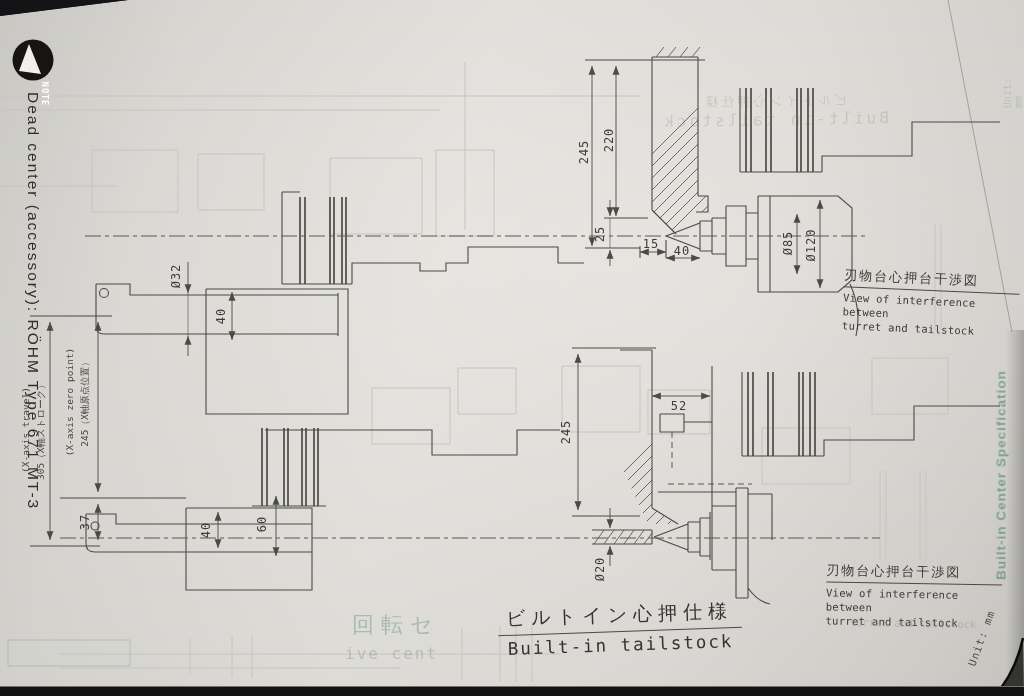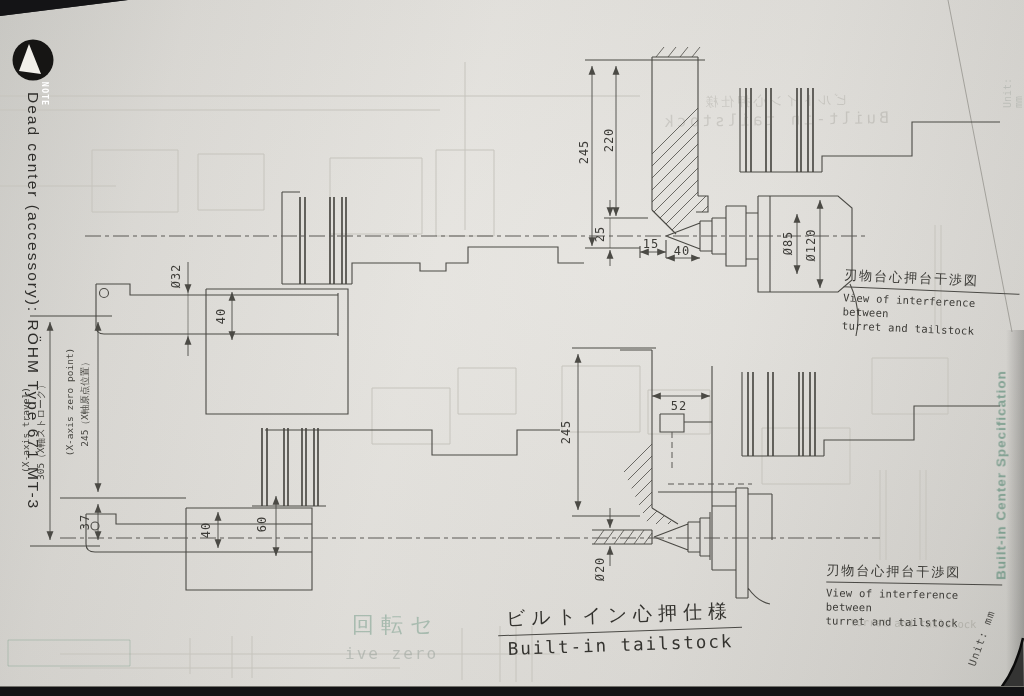--- a/index.html
+++ b/index.html
@@ -215,21 +215,21 @@
     <div class="jp">ビルトイン心押仕様</div>
     <div class="en">Built-in tailstock</div>
   </div>
 
   <div class="ghosttxt" style="left:610px;top:92px;width:330px;text-align:center;transform:scaleX(-1) rotate(1deg);opacity:.2;color:#6f6d64;">
     <div style="font-size:13px;letter-spacing:3px">ビルトイン心押仕様</div>
     <div style="font-size:16px;letter-spacing:3px">Built-in tailstock</div>
   </div>
   <div class="ghosttxt" style="left:998px;top:82px;transform:rotate(-90deg);opacity:.2;font-size:10px;color:#5c6b62;">Unit: mm</div>
   <div class="ghosttxt" style="left:352px;top:610px;font-size:22px;letter-spacing:7px;color:rgba(88,138,114,0.4);">回転セ</div>
-  <div class="ghosttxt" style="left:345px;top:644px;font-size:16px;letter-spacing:2px;color:rgba(120,135,125,0.35);">ive zero</div>
+  <div class="ghosttxt" style="left:345px;top:644px;font-size:16px;letter-spacing:2px;color:rgba(120,135,125,0.35);">ive cent</div>
   <div class="ghosttxt" style="left:850px;top:617px;font-size:10.5px;color:rgba(130,128,118,0.35);transform:rotate(1deg);">turret and tailstock</div>
   <div id="ghost-tab">Built-in Center Specification</div>
 
   <div id="unit-corner">Unit: mm</div>
 
   <svg width="1024" height="696" style="pointer-events:none">
     <path d="M994,696 Q1015,674 1023,638 L1024,696 Z" fill="#343433"></path>
     <path d="M994,696 Q1015,674 1023,638" fill="none" stroke="#0b0b0b" stroke-width="2.5"></path>
   </svg>
   <div id="tl-dark"></div>

